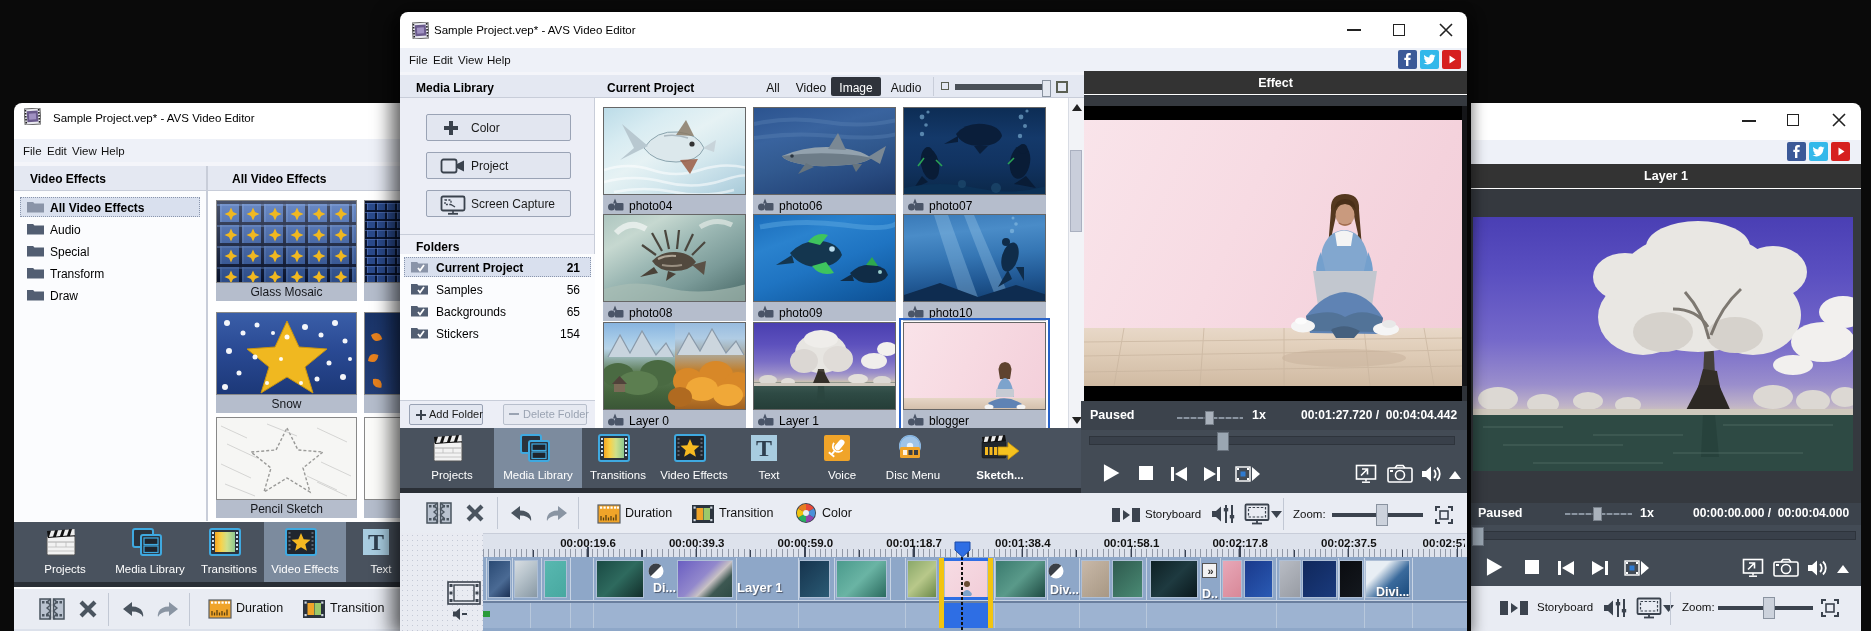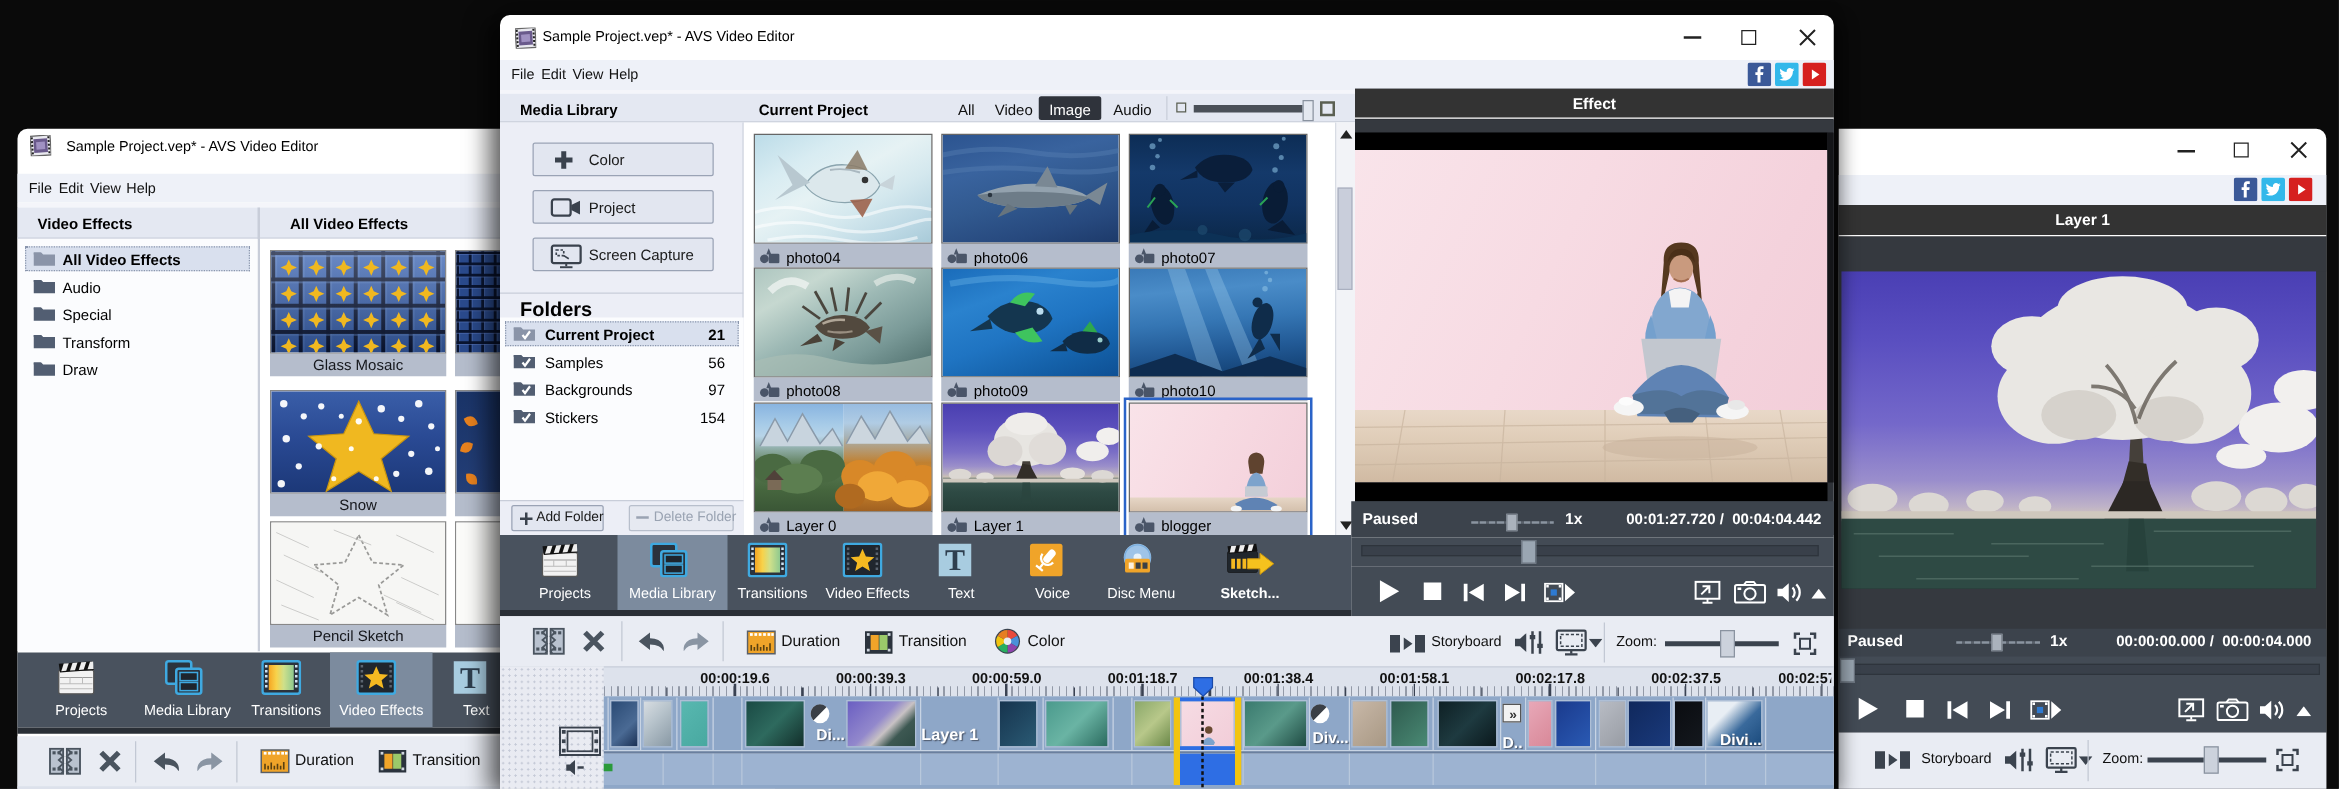--- a/index.html
+++ b/index.html
@@ -646,21 +646,21 @@
     <svg width="26" height="20" viewBox="0 0 26 20">
 <rect x="1.5" y="1.5" width="23" height="14" rx="1.5" fill="none" stroke="#3a424d" stroke-width="1.8"></rect>
 <rect x="5" y="5" width="6" height="4.5" fill="none" stroke="#3a424d" stroke-width="1.3" stroke-dasharray="2 1.4"></rect>
 <path d="M11 9.5 L15 12" stroke="#3a424d" stroke-width="1.3"></path>
 <line x1="13" y1="15.5" x2="13" y2="18" stroke="#3a424d" stroke-width="1.6"></line>
 <line x1="8" y1="18.8" x2="18" y2="18.8" stroke="#3a424d" stroke-width="1.8"></line>
     </svg>
   </div>
 <div style="left:471px;top:197px;width:110px;height:14px;font-size:12px;color:#1a1a1a;white-space:nowrap;">Screen Capture</div>
 <div style="left:400px;top:234px;width:195px;height:1px;background:#c8cdd9;"></div>
-<div class="b" style="left:416px;top:240px;width:100px;height:15px;font-size:16px;">Folders</div>
+<div class="b" style="left:416px;top:240px;width:100px;height:15px;font-size:12px;">Folders</div>
 <div style="left:400px;top:254px;width:195px;height:146px;background:#fbfcfe;"></div>
 <div style="left:404px;top:257px;width:187px;height:20px;background:#d9e0ee;border:1px dotted #8a96ad;"></div>
 <div style="left:410px;top:259px;">
     <svg width="19" height="15" viewBox="0 0 19 15">
 <path d="M1 3 L1 13.5 L18 13.5 L18 4.5 L8.5 4.5 L7 3 Z" fill="#8a94a8"></path>
 <path d="M1 3 L6.5 3 L8 4.5 L1 4.5 Z" fill="#8a94a8"></path>
       <path d="M8 9 L10 11.5 L14 6" stroke="#fff" stroke-width="1.8" fill="none"></path>
     </svg>
   </div>
 <div class="b" style="left:436px;top:261px;width:120px;height:14px;font-size:12px;white-space:nowrap;">Current Project</div>
@@ -675,21 +675,21 @@
 <div style="left:436px;top:283px;width:120px;height:14px;font-size:12px;white-space:nowrap;">Samples</div>
 <div style="left:520px;top:283px;width:60px;height:14px;font-size:12px;text-align:right;">56</div>
 <div style="left:410px;top:303px;">
     <svg width="19" height="15" viewBox="0 0 19 15">
 <path d="M1 3 L1 13.5 L18 13.5 L18 4.5 L8.5 4.5 L7 3 Z" fill="#525e72"></path>
 <path d="M1 3 L6.5 3 L8 4.5 L1 4.5 Z" fill="#525e72"></path>
       <path d="M8 9 L10 11.5 L14 6" stroke="#fff" stroke-width="1.8" fill="none"></path>
     </svg>
   </div>
 <div style="left:436px;top:305px;width:120px;height:14px;font-size:12px;white-space:nowrap;">Backgrounds</div>
-<div style="left:520px;top:305px;width:60px;height:14px;font-size:12px;text-align:right;">97</div>
+<div style="left:520px;top:305px;width:60px;height:14px;font-size:12px;text-align:right;">65</div>
 <div style="left:410px;top:325px;">
     <svg width="19" height="15" viewBox="0 0 19 15">
 <path d="M1 3 L1 13.5 L18 13.5 L18 4.5 L8.5 4.5 L7 3 Z" fill="#525e72"></path>
 <path d="M1 3 L6.5 3 L8 4.5 L1 4.5 Z" fill="#525e72"></path>
       <path d="M8 9 L10 11.5 L14 6" stroke="#fff" stroke-width="1.8" fill="none"></path>
     </svg>
   </div>
 <div style="left:436px;top:327px;width:120px;height:14px;font-size:12px;white-space:nowrap;">Stickers</div>
 <div style="left:520px;top:327px;width:60px;height:14px;font-size:12px;text-align:right;">154</div>
 <div style="left:400px;top:400px;width:195px;height:28px;background:#eceef6;border-top:1px solid #c8cdd9;"></div>

